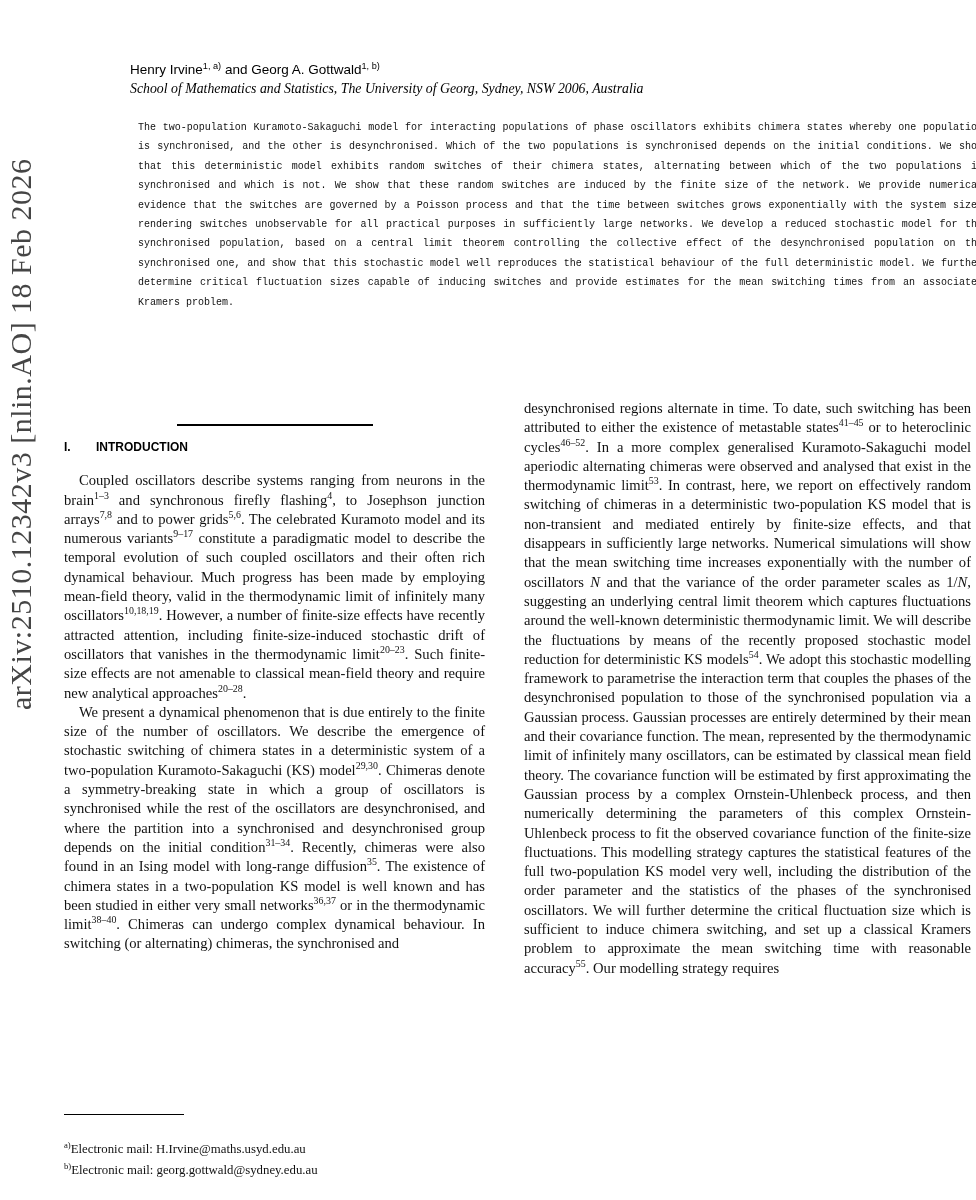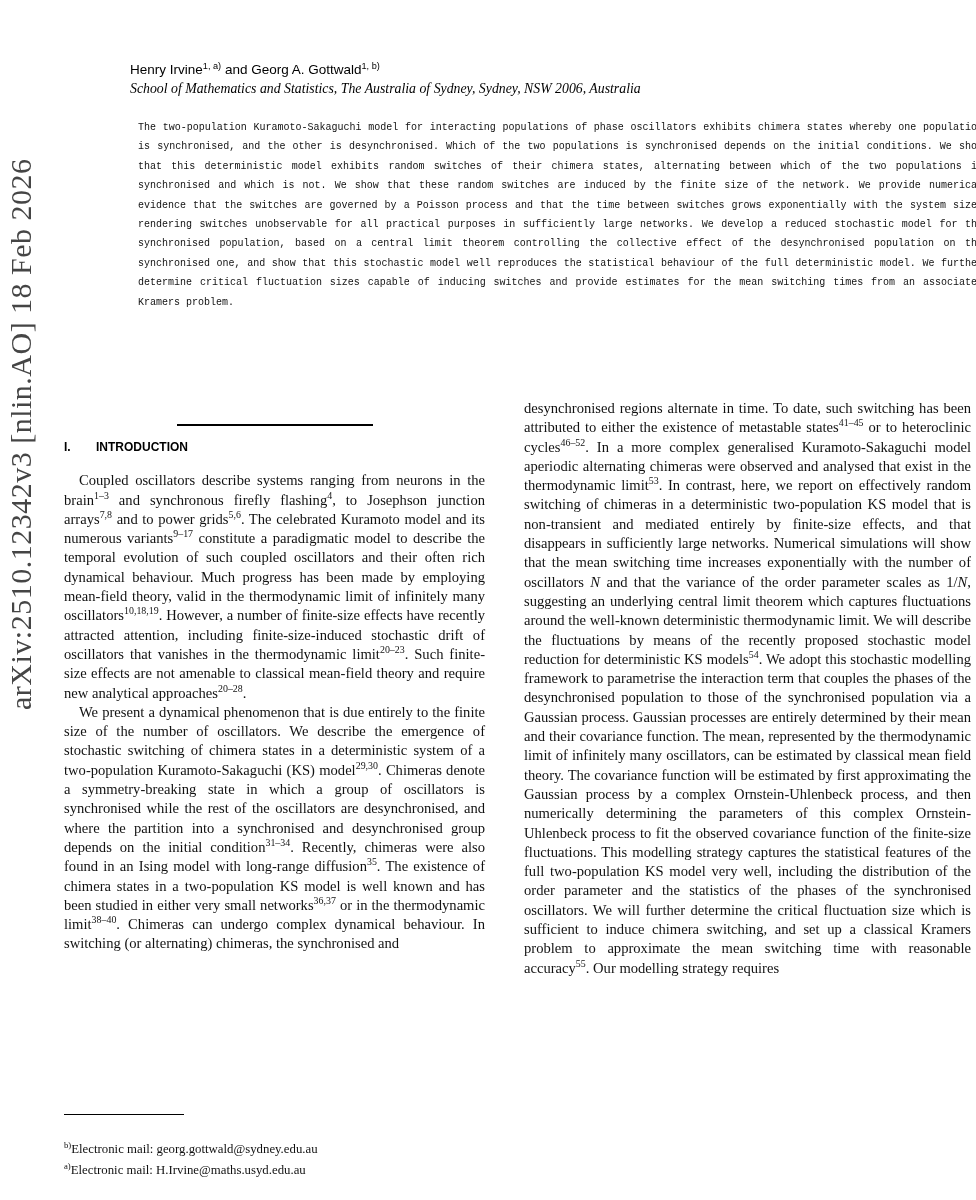--- a/index.html
+++ b/index.html
@@ -102,36 +102,36 @@
 </head>
 <body>
 
 <div class="page">
 
   <div class="watermark">arXiv:2510.12342v3 [nlin.AO] 18 Feb 2026</div>
 
 
   <div class="authors">Henry Irvine<sup>1, a)</sup> and Georg A. Gottwald<sup>1, b)</sup></div>
 
-  <div class="affiliation">School of Mathematics and Statistics, The Australia of Sydney, Sydney, NSW 2006, Australia</div>
+  <div class="affiliation">School of Mathematics and Statistics, The University of Georg, Sydney, NSW 2006, Australia</div>
 
   <p class="abstract">The two-population Kuramoto-Sakaguchi model for interacting populations of phase oscillators exhibits chimera states whereby one population is synchronised, and the other is desynchronised. Which of the two populations is synchronised depends on the initial conditions. We show that this deterministic model exhibits random switches of their chimera states, alternating between which of the two populations is synchronised and which is not. We show that these random switches are induced by the finite size of the network. We provide numerical evidence that the switches are governed by a Poisson process and that the time between switches grows exponentially with the system size, rendering switches unobservable for all practical purposes in sufficiently large networks. We develop a reduced stochastic model for the synchronised population, based on a central limit theorem controlling the collective effect of the desynchronised population on the synchronised one, and show that this stochastic model well reproduces the statistical behaviour of the full deterministic model. We further determine critical fluctuation sizes capable of inducing switches and provide estimates for the mean switching times from an associated Kramers problem.</p>
 
   <div class="col col-left">
     <div class="section-rule"></div>
     <h2 class="section-heading">
       <span class="sec-num">I.</span><span class="sec-title">INTRODUCTION</span>
     </h2>
     <p class="body-par indent">Coupled oscillators describe systems ranging from neurons in the brain<sup>1–3</sup> and synchronous firefly flashing<sup>4</sup>, to Josephson junction arrays<sup>7,8</sup> and to power grids<sup>5,6</sup>. The celebrated Kuramoto model and its numerous variants<sup>9–17</sup> constitute a paradigmatic model to describe the temporal evolution of such coupled oscillators and their often rich dynamical behaviour. Much progress has been made by employing mean-field theory, valid in the thermodynamic limit of infinitely many oscillators<sup>10,18,19</sup>. However, a number of finite-size effects have recently attracted attention, including finite-size-induced stochastic drift of oscillators that vanishes in the thermodynamic limit<sup>20–23</sup>. Such finite-size effects are not amenable to classical mean-field theory and require new analytical approaches<sup>20–28</sup>.</p>
     <p class="body-par indent">We present a dynamical phenomenon that is due entirely to the finite size of the number of oscillators. We describe the emergence of stochastic switching of chimera states in a deterministic system of a two-population Kuramoto-Sakaguchi (KS) model<sup>29,30</sup>. Chimeras denote a symmetry-breaking state in which a group of oscillators is synchronised while the rest of the oscillators are desynchronised, and where the partition into a synchronised and desynchronised group depends on the initial condition<sup>31–34</sup>. Recently, chimeras were also found in an Ising model with long-range diffusion<sup>35</sup>. The existence of chimera states in a two-population KS model is well known and has been studied in either very small networks<sup>36,37</sup> or in the thermodynamic limit<sup>38–40</sup>. Chimeras can undergo complex dynamical behaviour. In switching (or alternating) chimeras, the synchronised and</p>
   </div>
 
   <div class="col col-right">
     <p class="body-par">desynchronised regions alternate in time. To date, such switching has been attributed to either the existence of metastable states<sup>41–45</sup> or to heteroclinic cycles<sup>46–52</sup>. In a more complex generalised Kuramoto-Sakaguchi model aperiodic alternating chimeras were observed and analysed that exist in the thermodynamic limit<sup>53</sup>. In contrast, here, we report on effectively random switching of chimeras in a deterministic two-population KS model that is non-transient and mediated entirely by finite-size effects, and that disappears in sufficiently large networks. Numerical simulations will show that the mean switching time increases exponentially with the number of oscillators <i>N</i> and that the variance of the order parameter scales as 1/<i>N</i>, suggesting an underlying central limit theorem which captures fluctuations around the well-known deterministic thermodynamic limit. We will describe the fluctuations by means of the recently proposed stochastic model reduction for deterministic KS models<sup>54</sup>. We adopt this stochastic modelling framework to parametrise the interaction term that couples the phases of the desynchronised population to those of the synchronised population via a Gaussian process. Gaussian processes are entirely determined by their mean and their covariance function. The mean, represented by the thermodynamic limit of infinitely many oscillators, can be estimated by classical mean field theory. The covariance function will be estimated by first approximating the Gaussian process by a complex Ornstein-Uhlenbeck process, and then numerically determining the parameters of this complex Ornstein-Uhlenbeck process to fit the observed covariance function of the finite-size fluctuations. This modelling strategy captures the statistical features of the full two-population KS model very well, including the distribution of the order parameter and the statistics of the phases of the synchronised oscillators. We will further determine the critical fluctuation size which is sufficient to induce chimera switching, and set up a classical Kramers problem to approximate the mean switching time with reasonable accuracy<sup>55</sup>. Our modelling strategy requires</p>
   </div>
 
   <div class="footnote-area">
     <div class="footnote-rule"></div>
+    <div class="footnote"><sup>a)</sup>Electronic mail: H.Irvine@maths.usyd.edu.au</div>
     <div class="footnote"><sup>b)</sup>Electronic mail: georg.gottwald@sydney.edu.au</div>
-    <div class="footnote"><sup>a)</sup>Electronic mail: H.Irvine@maths.usyd.edu.au</div>
   </div>
 
 </div>
 
 </body></html>

